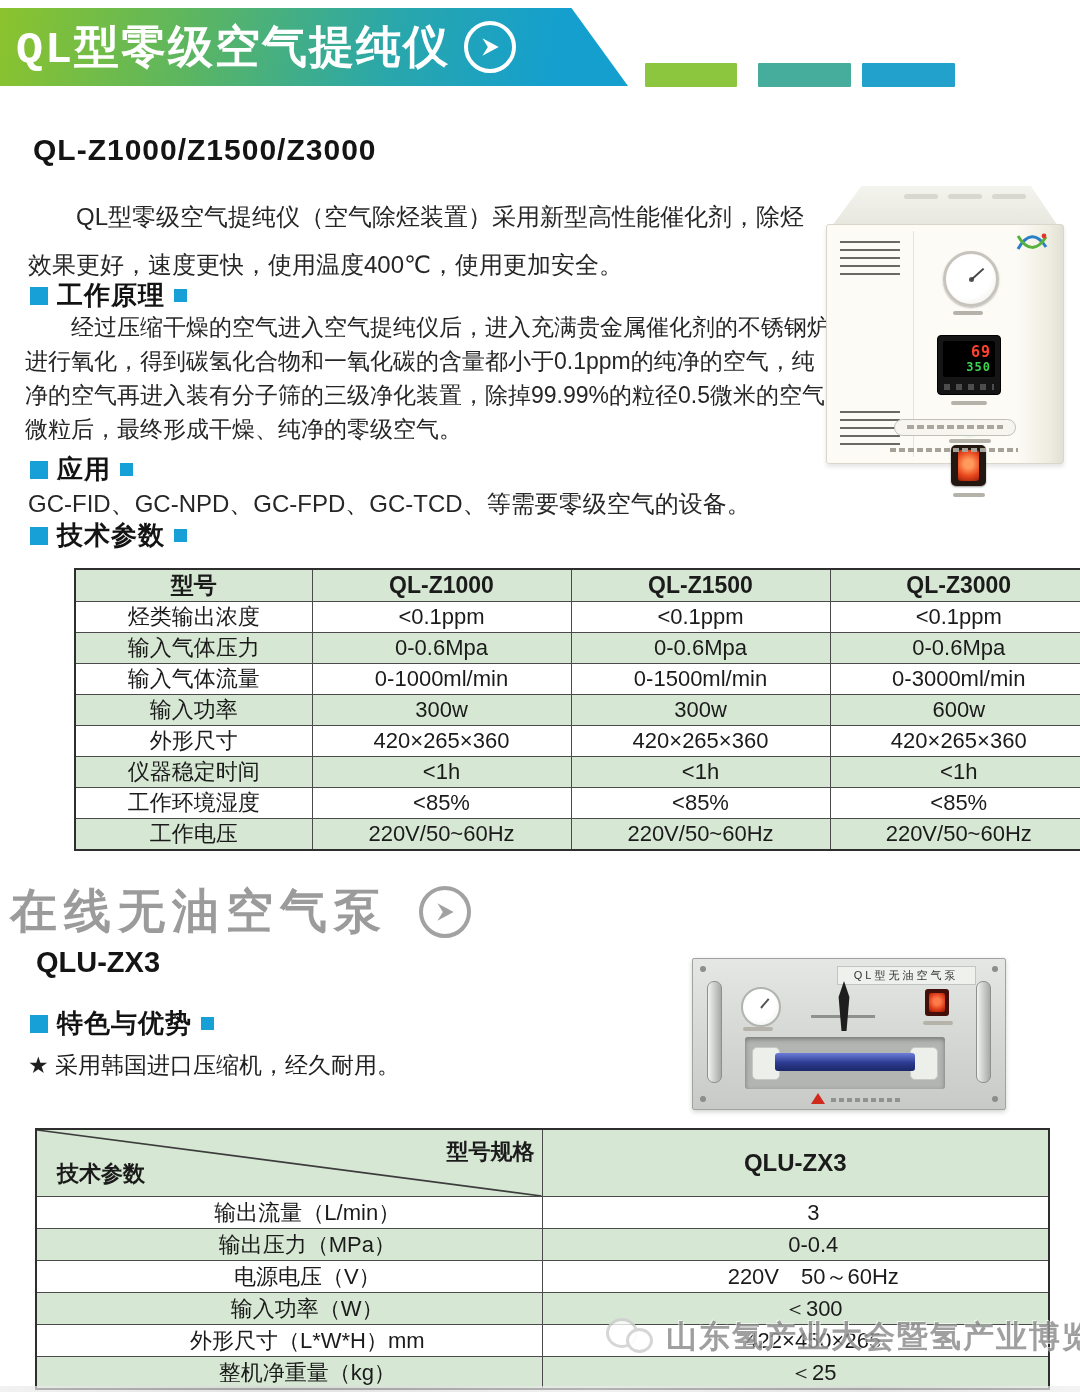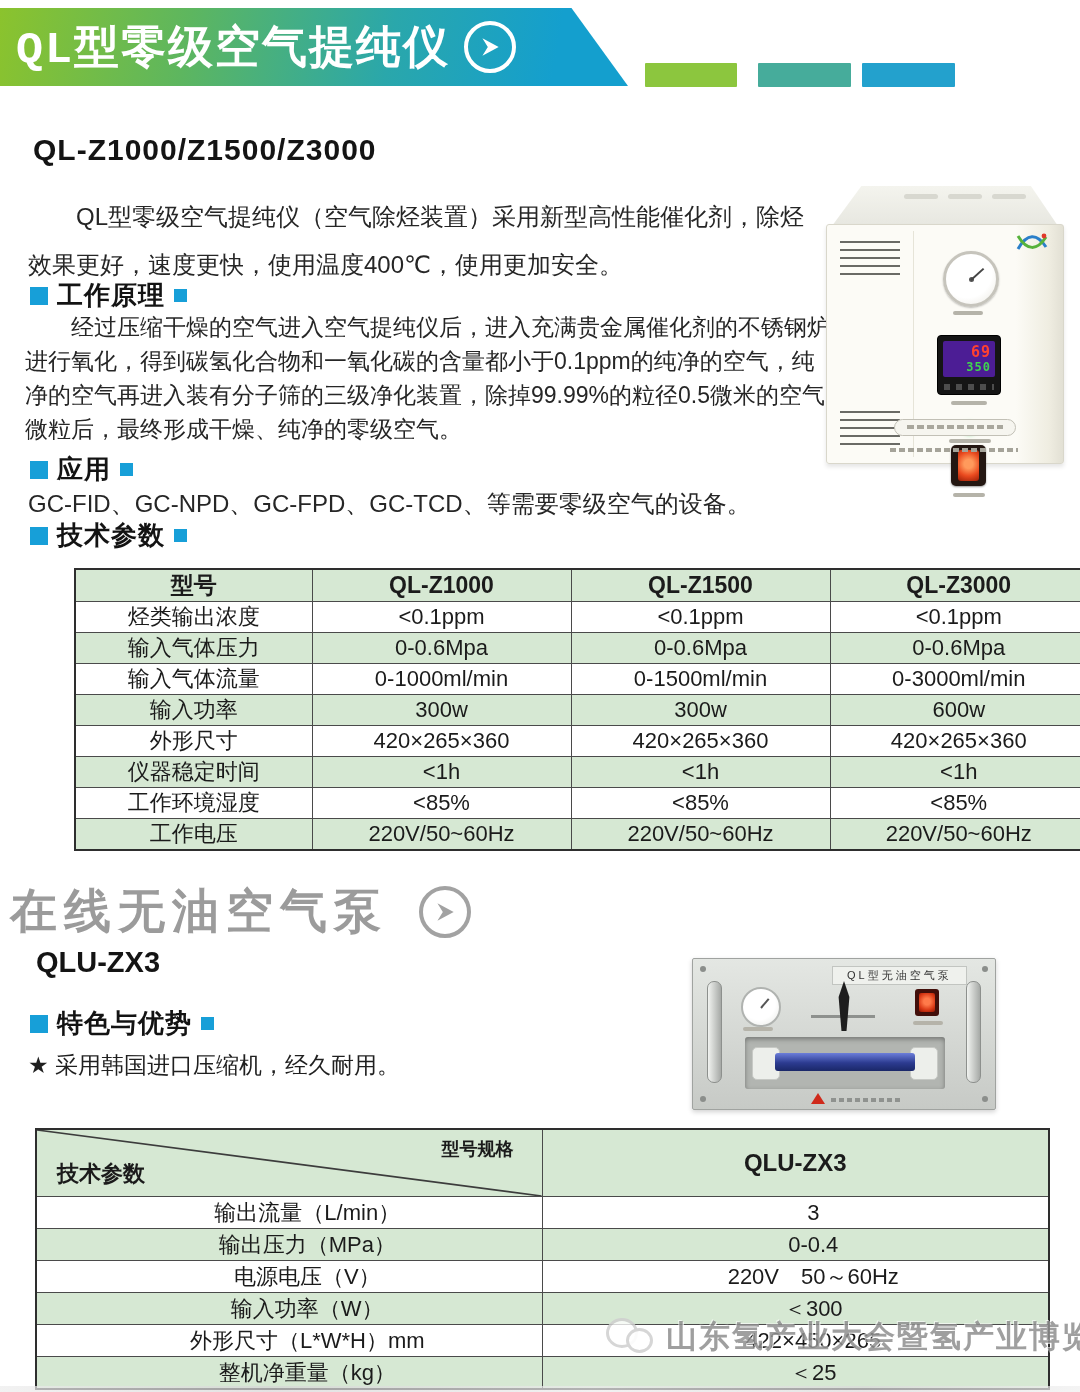--- a/index.html
+++ b/index.html
@@ -42,21 +42,21 @@
   .t1{left:35px;top:568px;width:1013px;margin-left:39px;}
   .t1 thead th{height:28px;background:#d6e8d3;font-size:23px;font-weight:bold;}
   .t1 tbody td{height:26px;}
   .t1 tbody tr:nth-child(even) td{background:#d6e8d3;}
   .t2{left:35px;top:1128px;width:1013px;}
   .t2 thead th{height:66px;background:#d6e8d3;}
   .t2 tbody td{height:31px;font-size:22px;padding-left:36px;}
   .t2 tbody tr:nth-child(even) td{background:#d6e8d3;}
   .diag-cell{position:relative;}
   .diag-cell svg{position:absolute;left:0;top:0;width:100%;height:100%;}
-  .corner-top{position:absolute;right:28px;top:7px;font-size:18px;font-weight:bold;}
+  .corner-top{position:absolute;right:7px;top:7px;font-size:22px;font-weight:bold;}
   .corner-bottom{position:absolute;left:20px;bottom:7px;font-size:22px;font-weight:bold;}
   .t2 thead th.valhead{font-size:24px;font-weight:bold;}
 
   
   .banner2{position:absolute;left:10px;top:880px;display:flex;align-items:center;gap:31px;}
   .banner2-text{font-size:47px;font-weight:bold;color:#9b9b9b;letter-spacing:7px;white-space:nowrap;}
   .ring-gray{width:44px;height:44px;border:4px solid #a2a2a2;border-radius:50%;
     display:flex;align-items:center;justify-content:center;}
   .ring-gray svg{width:26px;height:26px;display:block;}
   .model2{position:absolute;left:36px;top:946px;margin:0;font-size:29px;font-weight:bold;color:#141414;}
@@ -81,21 +81,21 @@
   .d1-gauge{position:absolute;left:116px;top:26px;width:50px;height:50px;border-radius:50%;
     border:3px solid #c6c4bc;background:radial-gradient(circle at 42% 38%,#ffffff 58%,#e9e7df);
     box-shadow:0 1px 2px rgba(0,0,0,.25);}
   .d1-gauge::before{content:'';position:absolute;left:50%;top:50%;width:5px;height:5px;margin:-2px 0 0 -2px;
     border-radius:50%;background:#555;}
   .d1-gauge::after{content:'';position:absolute;left:50%;top:50%;width:17px;height:2px;background:#444;
     transform-origin:0 50%;transform:rotate(-42deg);}
   .lblbar{position:absolute;height:4px;background:#b5b3a9;border-radius:2px;}
   .d1-ctrl{position:absolute;left:110px;top:110px;width:62px;height:58px;background:#151515;
     border:1px solid #000;border-radius:4px;}
-  .d1-scr{position:absolute;left:5px;top:5px;right:5px;height:36px;background:#4c1d95;border-radius:2px;}
+  .d1-scr{position:absolute;left:5px;top:5px;right:5px;height:36px;background:#000000;border-radius:2px;}
   .d1-red{position:absolute;right:4px;top:2px;font:bold 15px "DejaVu Sans Mono","Liberation Mono",monospace;
     color:#ff4130;letter-spacing:1px;}
   .d1-grn{position:absolute;right:4px;top:19px;font:bold 12px "DejaVu Sans Mono","Liberation Mono",monospace;
     color:#3fd34f;letter-spacing:1px;}
   .d1-dots{position:absolute;left:6px;bottom:4px;width:50px;height:6px;
     background:repeating-linear-gradient(90deg,#4d4d4d 0 6px,transparent 6px 12px);}
   .d1-led{position:absolute;left:137px;top:198px;width:11px;height:11px;border-radius:50%;
     background:radial-gradient(circle,#6ee386 20%,#1d9c3c);box-shadow:0 0 5px #4bd06a;}
   .d1-switch{position:absolute;left:124px;top:220px;width:35px;height:41px;background:#241712;
     border-radius:5px;box-shadow:0 1px 2px rgba(0,0,0,.4);}
@@ -104,21 +104,21 @@
   .d1-badge{position:absolute;left:68px;bottom:26px;width:120px;height:15px;border:1px solid #c2c0b6;
     border-radius:9px;background:#f6f5ef;}
   .d1-badge::after{content:'';position:absolute;left:12px;top:5px;right:12px;height:4px;
     background:repeating-linear-gradient(90deg,#a9a79d 0 7px,transparent 7px 10px);}
   .d1-coline{position:absolute;left:64px;bottom:10px;width:128px;height:4px;
     background:repeating-linear-gradient(90deg,#a5a399 0 6px,transparent 6px 9px);}
 
   
   .device2{position:absolute;left:692px;top:958px;width:302px;height:150px;
     background:linear-gradient(180deg,#e4e7e3,#c7cac6);border:1px solid #a0a3a0;border-radius:2px;
-    box-shadow:0 2px 5px rgba(0,0,0,.18);}
+    box-shadow:0 2px 5px rgba(0,0,0,.18);padding-left:10px;}
   .d2-screw{position:absolute;width:6px;height:6px;border-radius:50%;background:#8b8e8b;}
   .s-tl{left:7px;top:7px;} .s-tr{right:7px;top:7px;} .s-bl{left:7px;bottom:7px;} .s-br{right:7px;bottom:7px;}
   .d2-label{position:absolute;left:46%;top:7px;width:44%;height:17px;background:#eff1ed;
     border:1px solid #c2c5c1;font-size:11px;letter-spacing:3px;color:#333;text-align:center;
     line-height:16px;overflow:hidden;white-space:nowrap;}
   .d2-handle{position:absolute;top:22px;width:13px;height:100px;border:1px solid #8d908d;border-radius:7px;
     background:linear-gradient(90deg,#f1f3f0,#a6a9a6);}
   .h-l{left:14px;} .h-r{right:14px;}
   .d2-gauge{position:absolute;left:48px;top:28px;width:36px;height:36px;border-radius:50%;
     border:2px solid #b0b3b0;background:radial-gradient(circle at 44% 40%,#ffffff 55%,#e6e8e4);}

